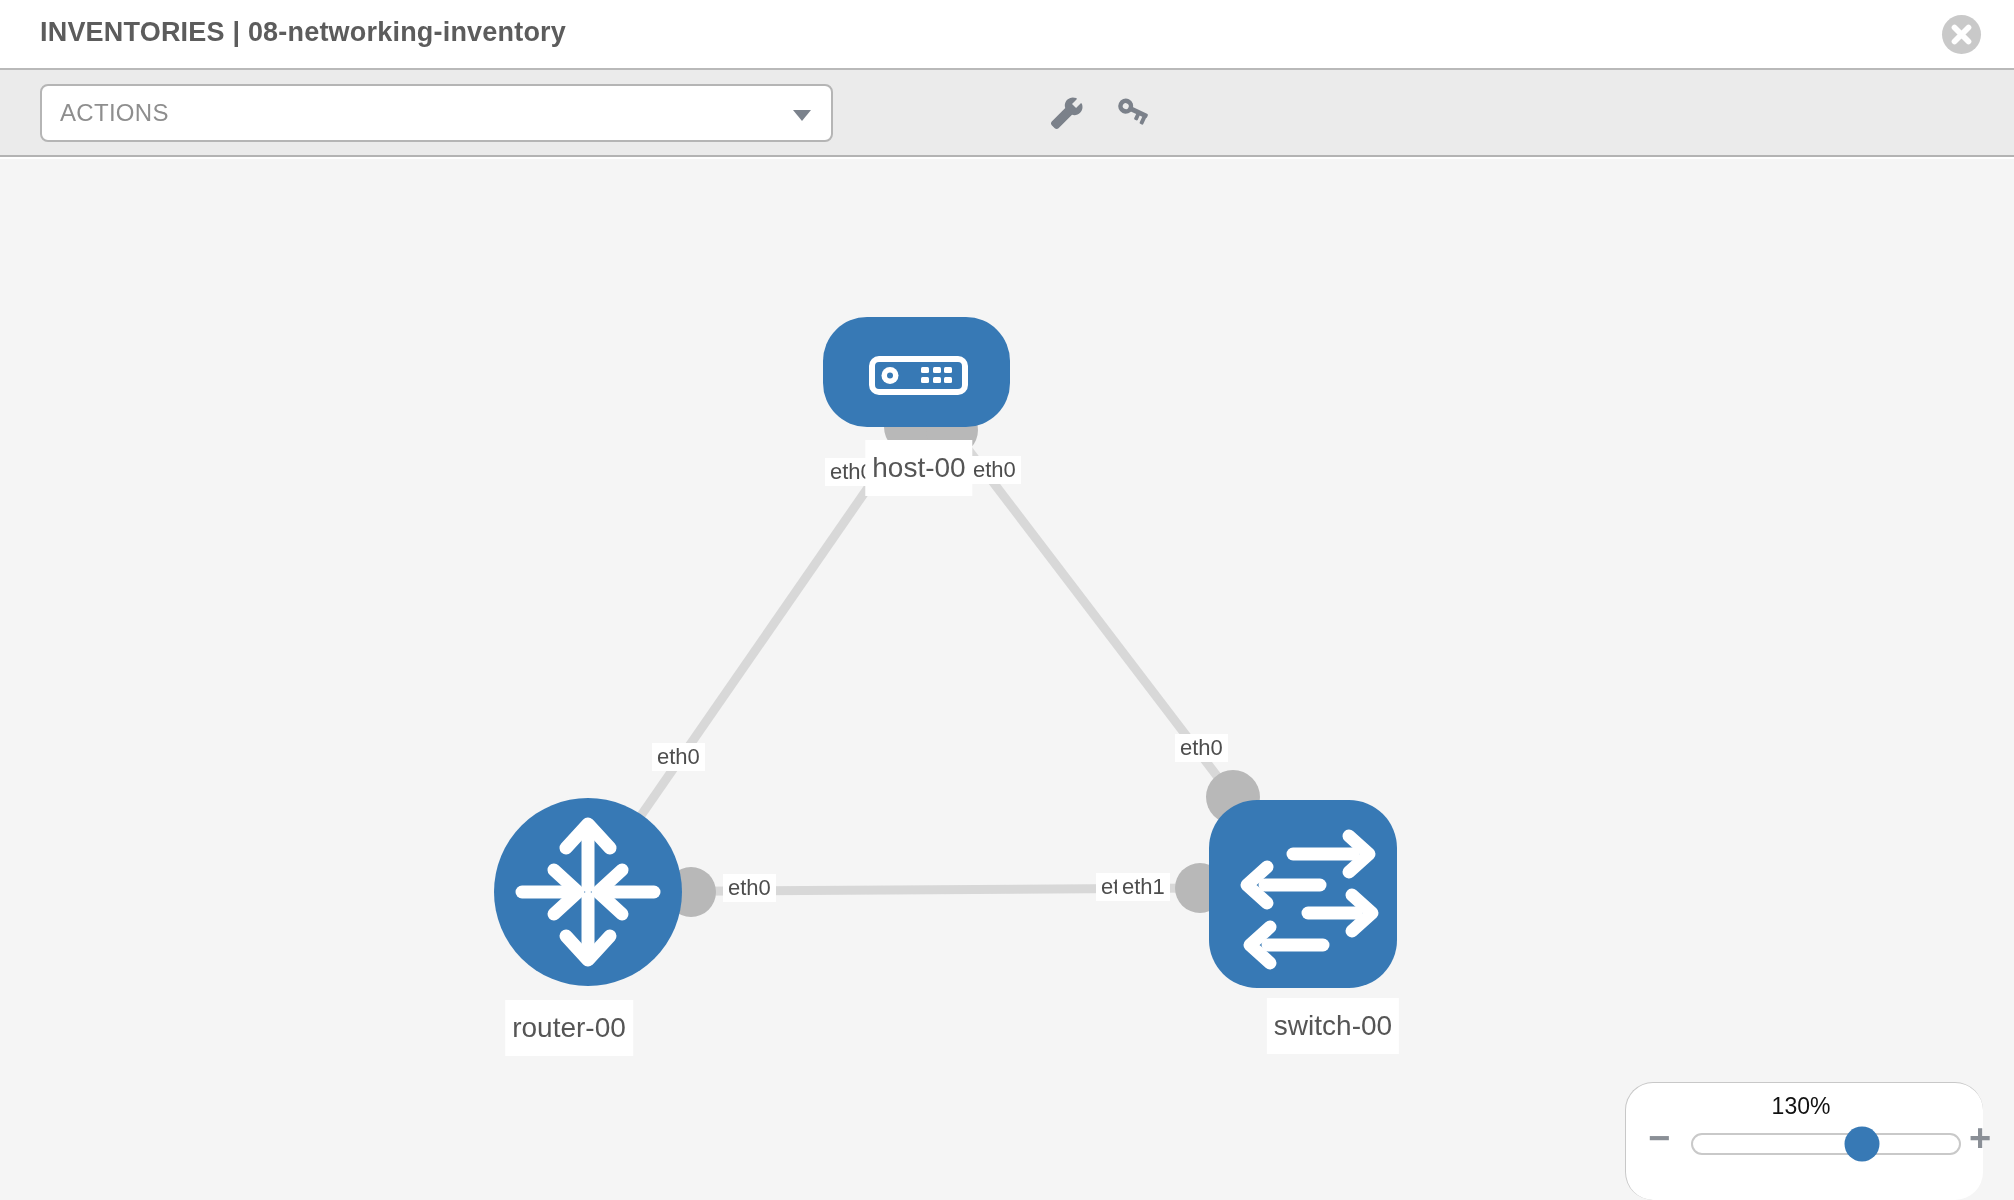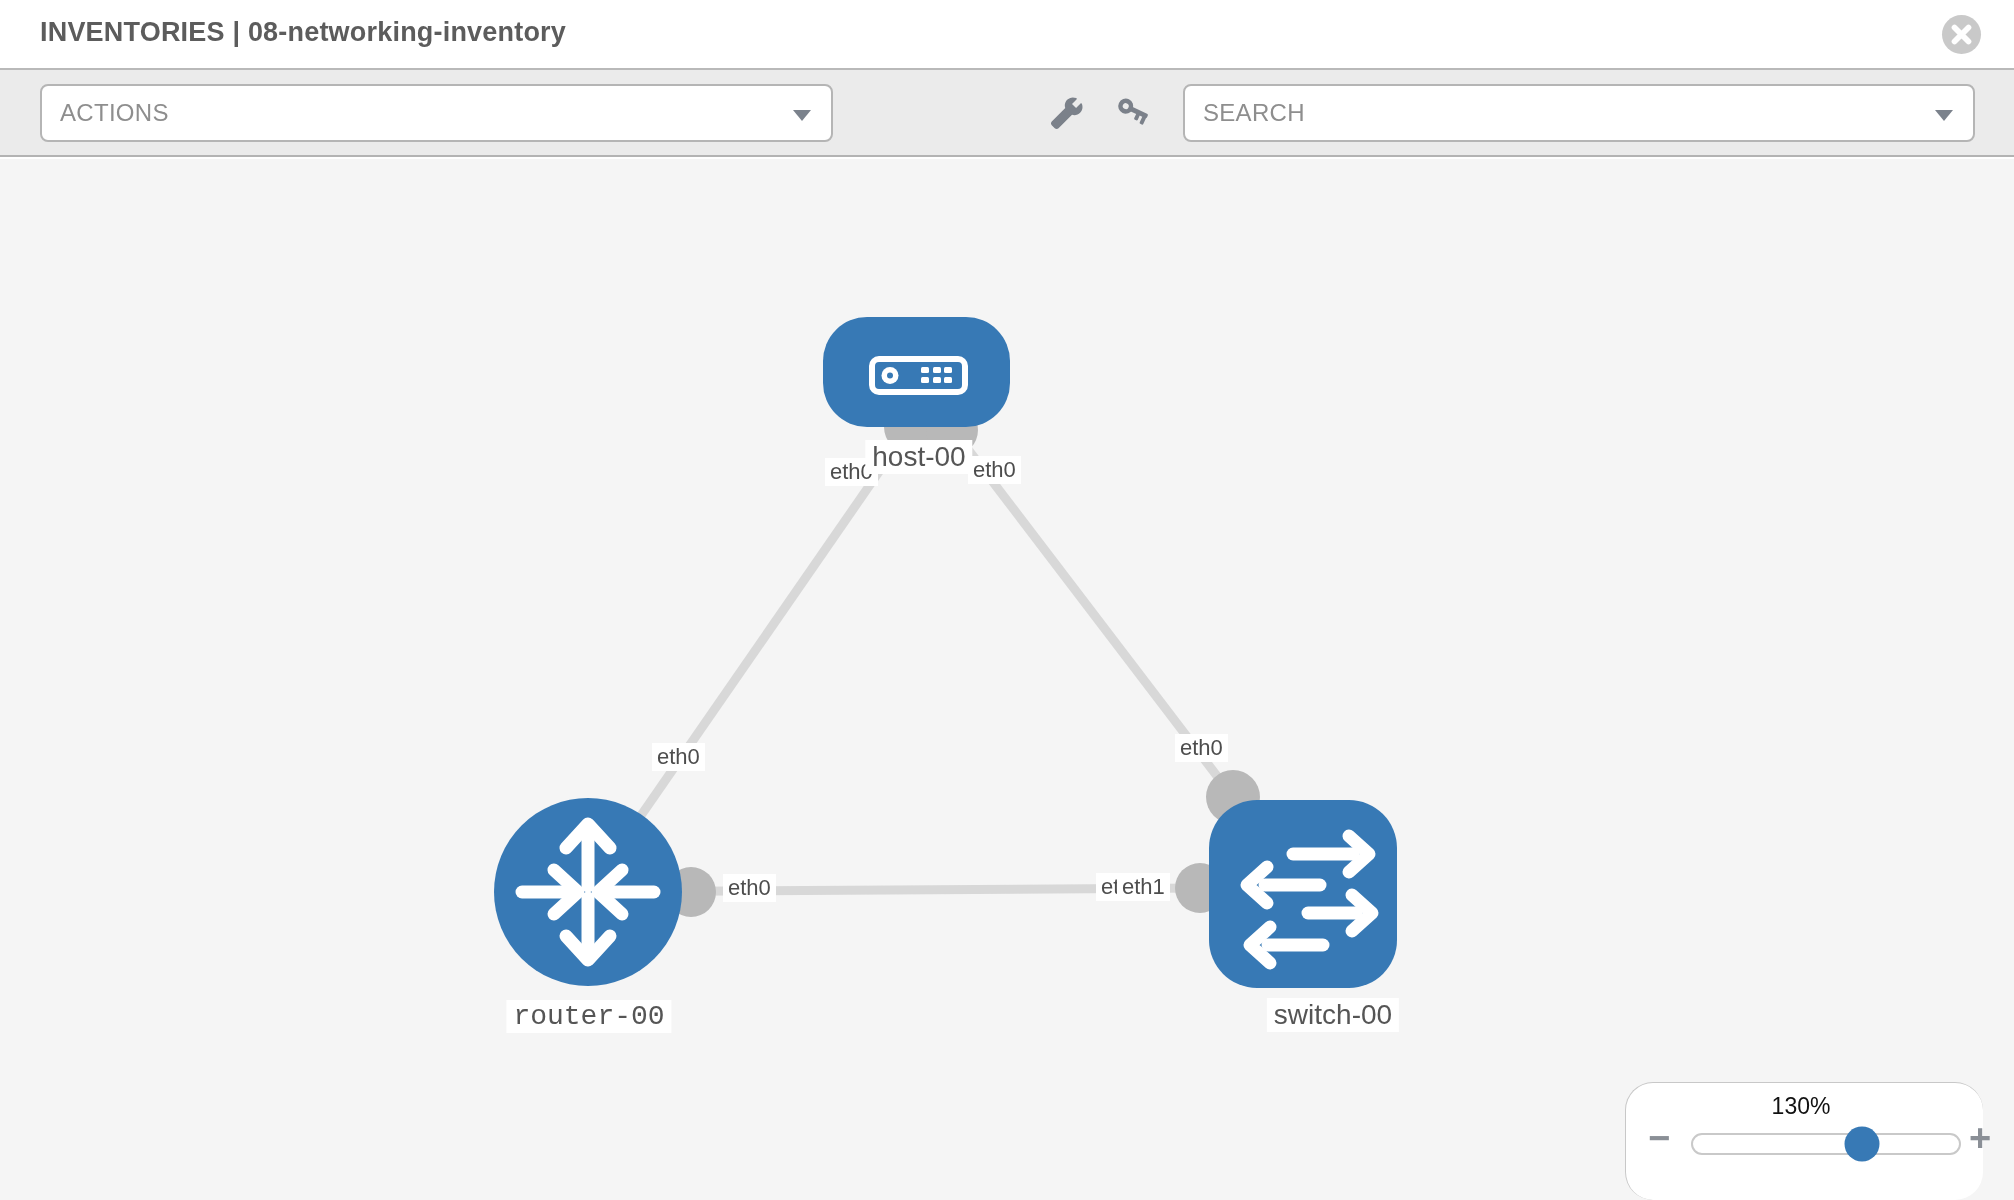--- a/index.html
+++ b/index.html
@@ -51,21 +51,21 @@
   .links-layer { position: absolute; left: 0; top: 0; }
   .iface-dot { position: absolute; border-radius: 50%; background: #b8b8b8; }
 
   .node { position: absolute; background: #3779b5; cursor: pointer; }
   .node-host   { left: 823px; top: 158px; width: 187px; height: 110px; border-radius: 44px; }
   .node-router { left: 494px; top: 639px; width: 188px; height: 188px; border-radius: 50%; }
   .node-switch { left: 1209px; top: 641px; width: 188px; height: 188px; border-radius: 48px; }
 
   .node-label {
     position: absolute; background: #fff; color: #555;
-    font-size: 28px; padding: 1px 7px; white-space: nowrap; transform: translateX(-50%);
+    font-size: 28px; padding: 12px 7px; white-space: nowrap; transform: translateX(-50%);
   }
   .if-label {
     position: absolute; background: #fff; color: #4d4d4d;
     font-size: 22px; padding: 1px 5px; white-space: nowrap;
   }
 
   
   .zoom-panel {
     position: absolute; left: 1625px; top: 923px; width: 358px; height: 118px;
     background: #fff; border-top: 1px solid #c8c8c8; border-left: 1px solid #c8c8c8; border-radius: 28px;
@@ -123,24 +123,20 @@
         <g transform="rotate(25 12 12)" fill="#7b818a">
           <path fill-rule="evenodd" d="M6 7a5 5 0 1 0 0 10 5 5 0 0 0 0-10zm0 3a2 2 0 1 1 0 4 2 2 0 0 1 0-4z" transform="translate(0,-3) scale(1,1)"></path>
           <rect x="9.5" y="7.6" width="12.5" height="3.2" rx="1"></rect>
           <rect x="14.5" y="10" width="2.6" height="4.6" rx="0.8"></rect>
           <rect x="19" y="10" width="2.6" height="5.6" rx="0.8"></rect>
         </g>
       </svg>
     </span>
   </div>
 
-  <div class="combo search-combo">
-    <span class="combo-label">SEARCH</span>
-    <span class="caret-down"></span>
-  </div>
 </div>
 
 <div class="canvas">
 
   <svg class="links-layer" width="2014" height="1041">
     <line x1="910" y1="268" x2="588" y2="733" stroke="#d8d8d8" stroke-width="9"></line>
     <line x1="951" y1="268" x2="1233" y2="638" stroke="#d8d8d8" stroke-width="9"></line>
     <line x1="588" y1="733" x2="1200" y2="729" stroke="#d8d8d8" stroke-width="9"></line>
   </svg>
 
@@ -198,21 +194,21 @@
 
   <div class="if-label" style="left:825px; top:299px;">eth0</div>
   <div class="if-label" style="left:968px; top:297px;">eth0</div>
   <div class="if-label" style="left:652px; top:584px;">eth0</div>
   <div class="if-label" style="left:723px; top:715px;">eth0</div>
   <div class="if-label" style="left:1175px; top:575px;">eth0</div>
   <div class="if-label" style="left:1096px; top:714px;">eth0</div>
   <div class="if-label" style="left:1117px; top:714px;">eth1</div>
 
   <div class="node-label" style="left:919px; top:281px;">host-00</div>
-  <div class="node-label" style="left:589px; top:841px;font-family:Liberation Mono, monospace;">router-00</div>
+  <div class="node-label" style="left:569px; top:841px;">router-00</div>
   <div class="node-label" style="left:1303px; top:839px;margin-left:30px;">switch-00</div>
 
   <div class="zoom-panel">
     <div class="zoom-level">130%</div>
     <div class="zoom-minus">−</div>
     <div class="zoom-track">
       <div class="zoom-handle"></div>
     </div>
     <div class="zoom-plus">+</div>
   </div>

